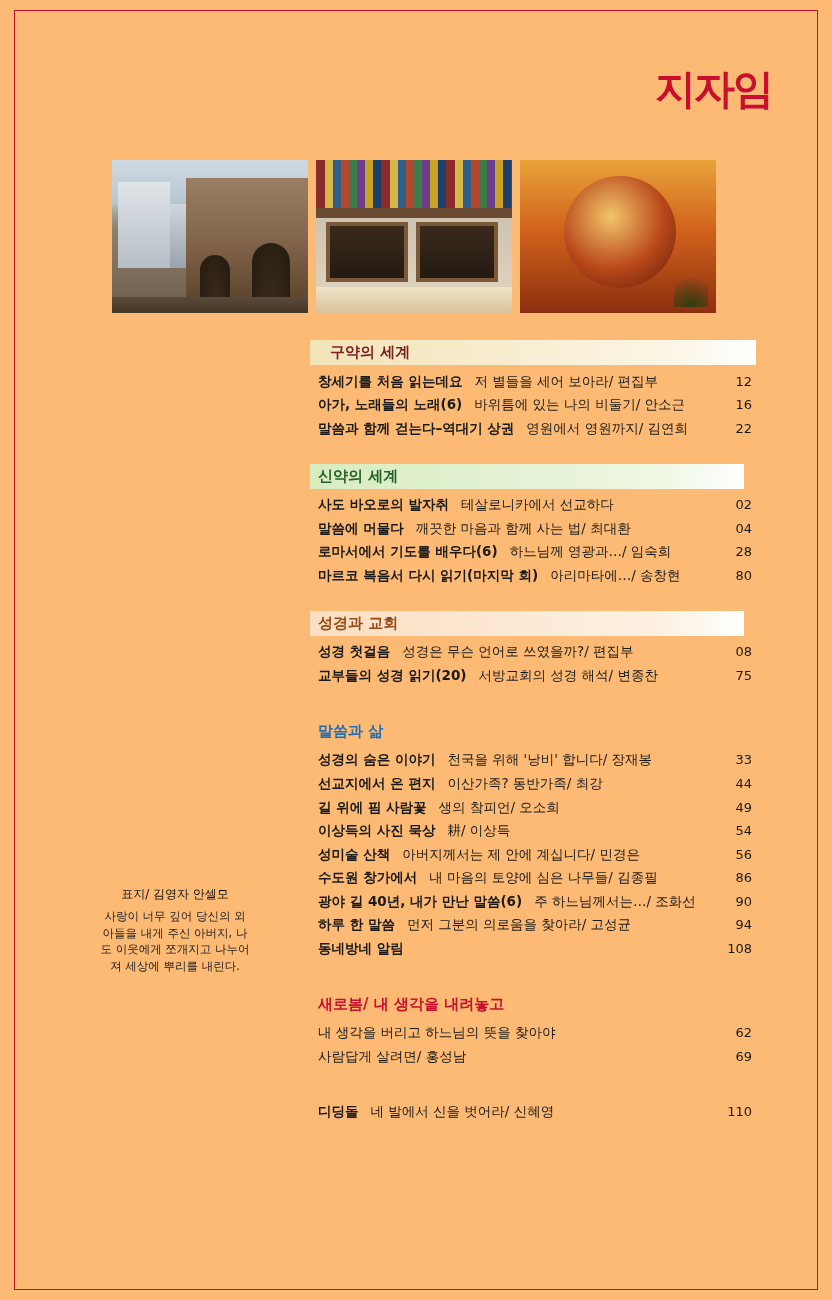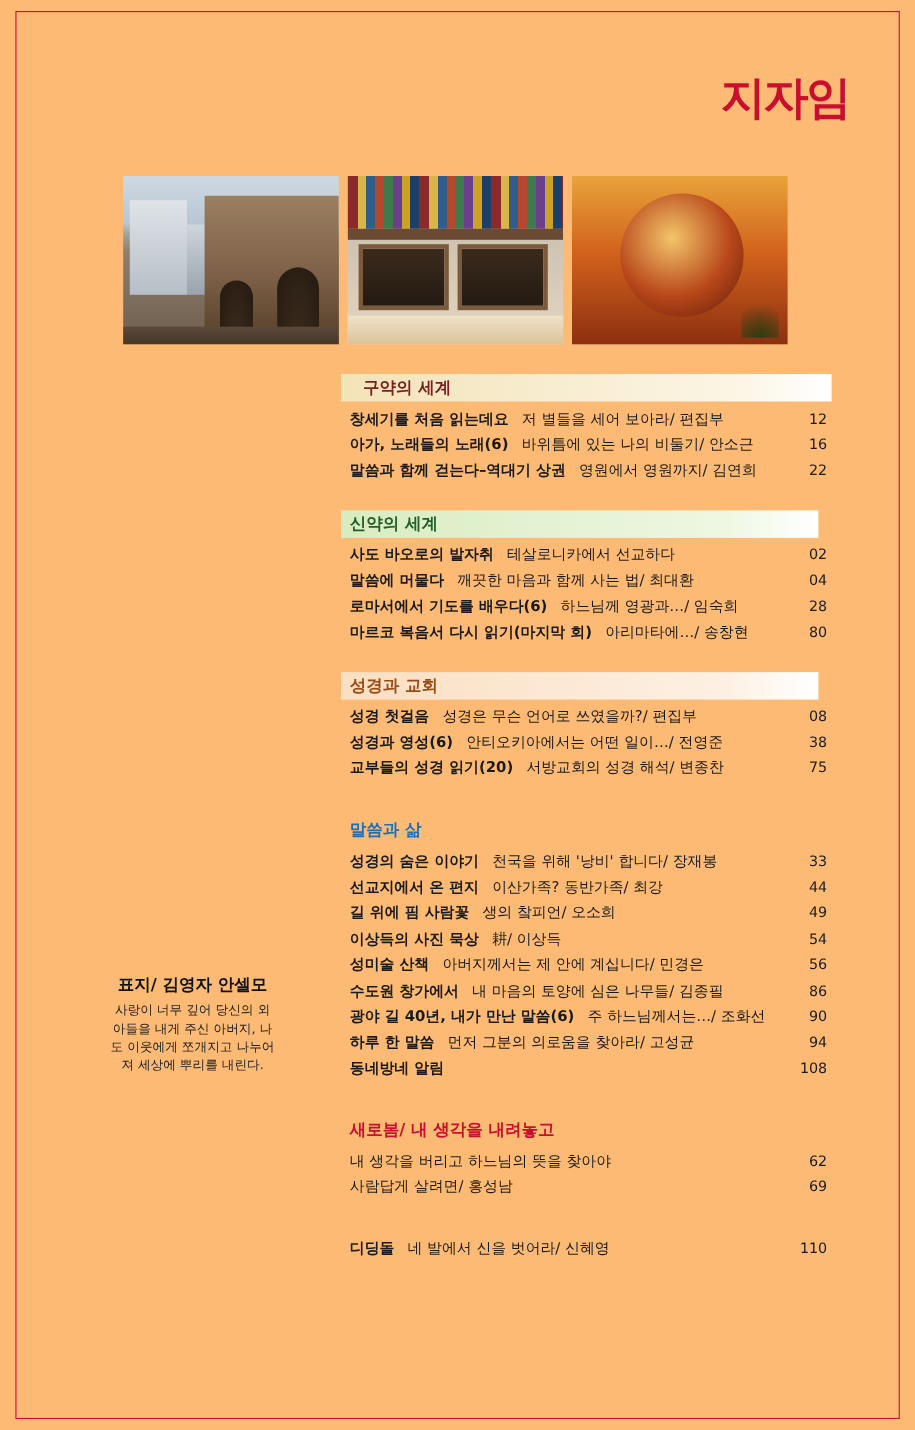--- a/index.html
+++ b/index.html
@@ -207,22 +207,22 @@
     content:"";
     position:absolute; left:28px; top:8px; width:30px; height:30px;
     border:3px solid #8fae8f; border-radius:50%;
   }
   .cover-foot {
     position:absolute; left:10px; bottom:8px; right:10px;
     font-size:4px; color:#8c8472; text-align:left; line-height:1.6;
   }
   .cover-caption {
     margin-top: 6px;
-    font-size: 15px;
-    font-weight: bold;
+    font-size: 12px;
+    font-weight: normal;
     color: #111;
   }
   .cover-desc {
     margin-top: 5px;
     font-size: 11.5px;
     line-height: 1.45;
     color: #222;
     text-align: center;
   }
 </style>
@@ -304,25 +304,20 @@
     </div>
 
     <div class="gap-sm"></div>
 
     <div class="section">
       <div class="section-head head-church">성경과 교회</div>
       <div class="entry">
         <span class="title">성경 첫걸음</span>
         <span class="sub">성경은 무슨 언어로 쓰였을까?/ 편집부</span>
         <span class="page-no">08</span>
-      </div>
-      <div class="entry">
-        <span class="title">성경과 영성(6)</span>
-        <span class="sub">안티오키아에서는 어떤 일이…/ 전영준</span>
-        <span class="page-no">38</span>
       </div>
       <div class="entry">
         <span class="title">교부들의 성경 읽기(20)</span>
         <span class="sub">서방교회의 성경 해석/ 변종찬</span>
         <span class="page-no">75</span>
       </div>
     </div>
 
     <div class="gap-md"></div>
 

